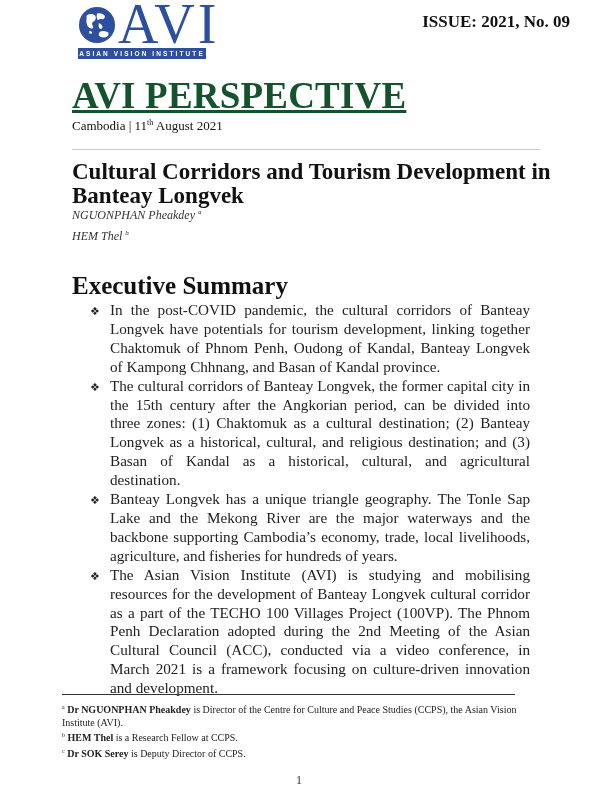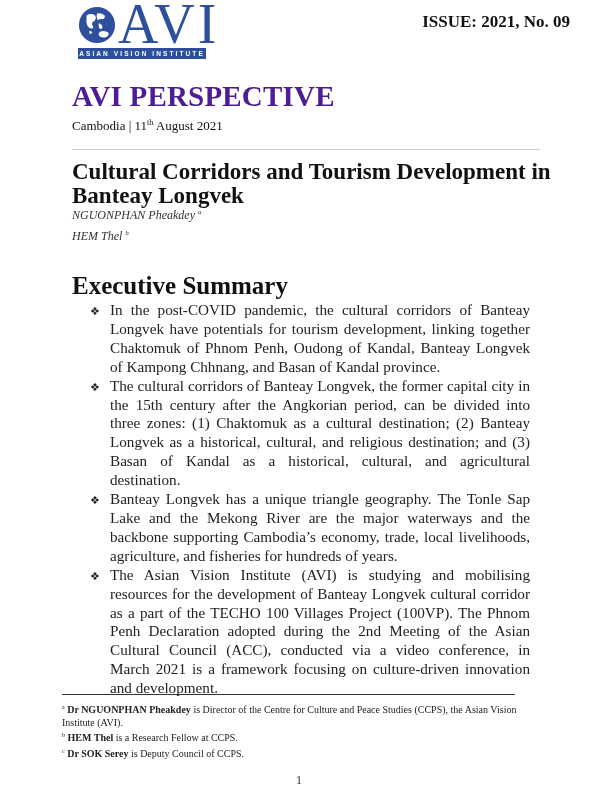--- a/index.html
+++ b/index.html
@@ -65,25 +65,26 @@
       right: 30px;
       top: 12px;
       font-size: 17px;
       font-weight: bold;
       color: #111;
     }
     .title {
       position: absolute;
       left: 72px;
       top: 80px;
-      font-size: 29px;
-      font-weight: bold;
-      color: #4c1d95;
+      font-size: 37px;
+      font-weight: bold;
+      color: #14532d;
       letter-spacing: 0.2px;
       line-height: 32px;
+      text-decoration: underline;
     }
     .dateline {
       position: absolute;
       left: 72px;
       top: 118px;
       font-size: 13px;
       font-weight: normal;
     }
     .dateline sup { font-size: 8px; }
     .divider {
@@ -223,17 +224,17 @@
       <span class="bullet-mark">❖</span>
       <span>The Asian Vision Institute (AVI) is studying and mobilising resources for the development of Banteay Longvek cultural corridor as a part of the TECHO 100 Villages Project (100VP). The Phnom Penh Declaration adopted during the 2nd Meeting of the Asian Cultural Council (ACC), conducted via a video conference, in March 2021 is a framework focusing on culture-driven innovation and development.</span>
     </li>
   </ul>
 
   <div class="fn-rule"></div>
 
   <div class="footnotes">
     <div><sup>a</sup> <b>Dr NGUONPHAN Pheakdey</b><span> is Director of the Centre for Culture and Peace Studies (CCPS), the Asian Vision Institute (AVI).</span></div>
     <div><sup>b</sup> <b>HEM Thel</b><span> is a Research Fellow at CCPS.</span></div>
-    <div><sup>c</sup> <b>Dr SOK Serey</b><span> is Deputy Council of CCPS.</span></div>
+    <div><sup>c</sup> <b>Dr SOK Serey</b><span> is Deputy Director of CCPS.</span></div>
   </div>
 
   <div class="page-number">1</div>
 </div>
 
 </body></html>

